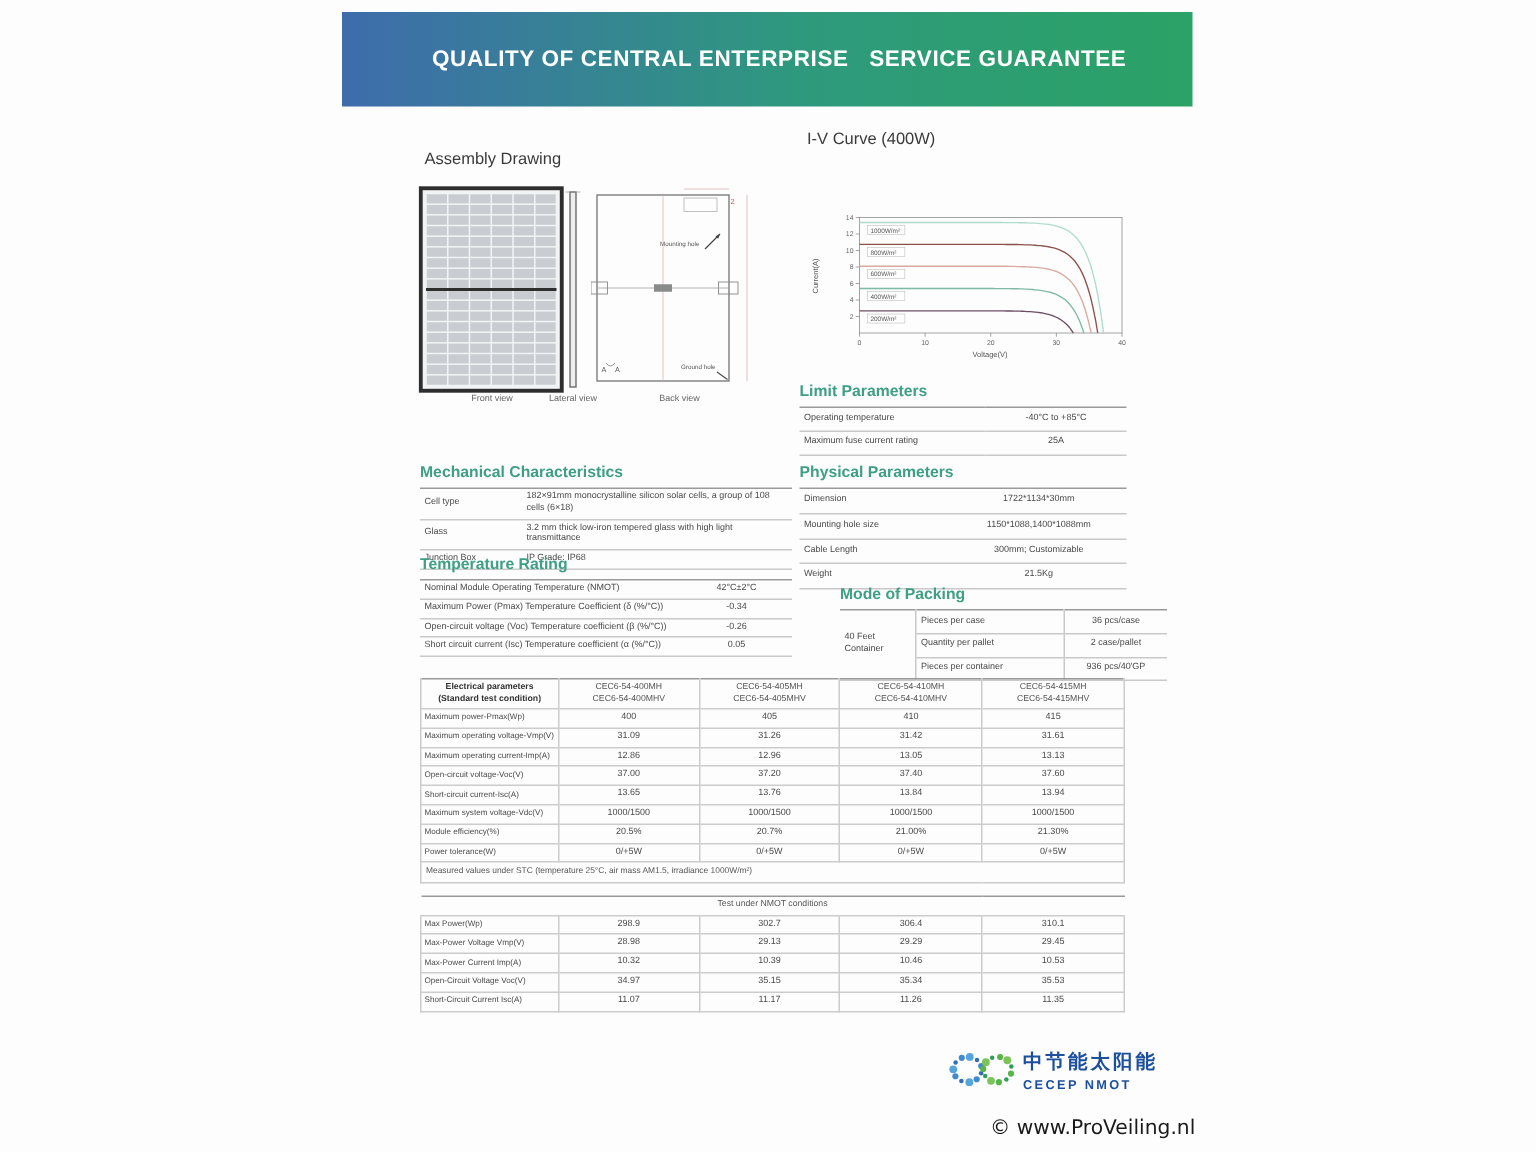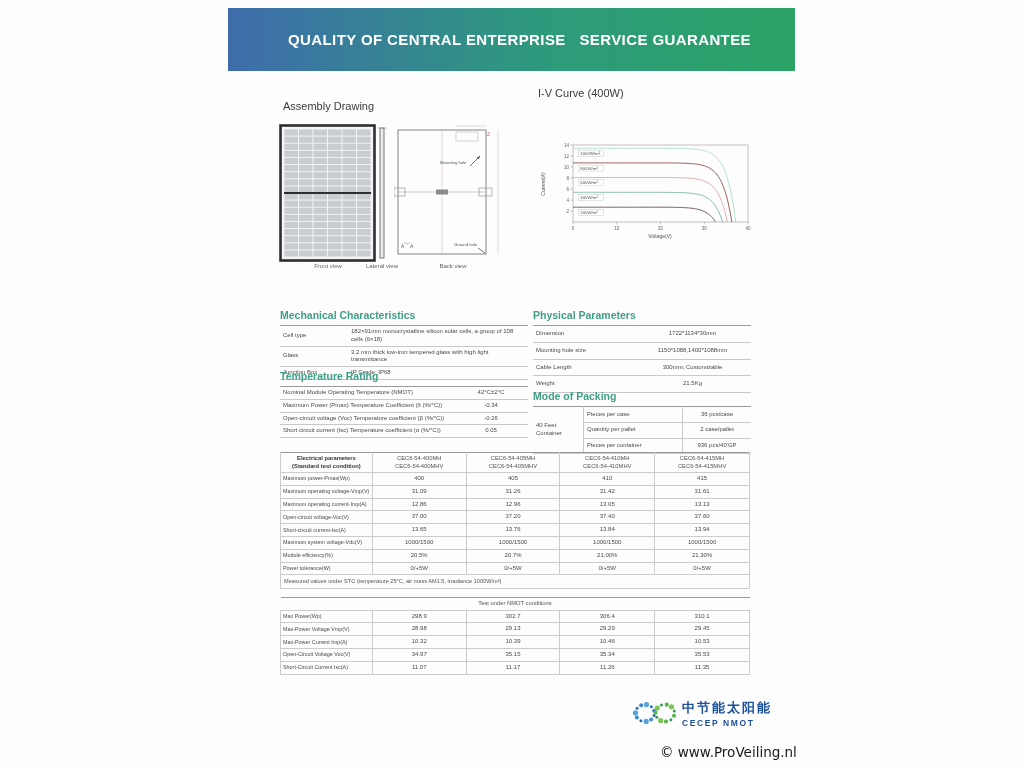--- a/index.html
+++ b/index.html
@@ -284,20 +284,35 @@
             <td class="val">-0.26</td>
           </tr>
           <tr>
             <td class="lbl">Short circuit current (Isc) Temperature coefficient (α (%/°C))</td>
             <td class="val">0.05</td>
           </tr>
         </tbody>
       </table>
   </div>
 
+  <div class="sec g limit" style="left:533px;top:255px;width:218px;">
+    <h3>Limit Parameters</h3>
+    <table>
+        <tbody>
+          <tr>
+            <td class="lbl">Operating temperature</td>
+            <td class="val">-40°C to +85°C</td>
+          </tr>
+          <tr>
+            <td class="lbl">Maximum fuse current rating</td>
+            <td class="val">25A</td>
+          </tr>
+        </tbody>
+      </table>
+  </div>
 
   <div class="sec g phys" style="left:533px;top:309px;width:218px;">
     <h3>Physical Parameters</h3>
     <table>
         <tbody>
           <tr>
             <td class="lbl">Dimension</td>
             <td class="val">1722*1134*30mm</td>
           </tr>
           <tr>
@@ -309,21 +324,21 @@
             <td class="val">300mm;  Customizable</td>
           </tr>
           <tr>
             <td class="lbl">Weight</td>
             <td class="val">21.5Kg</td>
           </tr>
         </tbody>
       </table>
   </div>
 
-  <div class="sec g pack" style="left:533px;top:390px;width:218px;">
+  <div class="sec g pack" style="left:560px;top:390px;width:218px;">
     <h3>Mode of Packing</h3>
     <table>
       <tbody>
           <tr>
             <td class="span-lbl" rowspan="3">40 Feet Container</td>
             <td class="lbl">Pieces per case</td>
             <td class="val">36 pcs/case</td>
           </tr>
           <tr>
             <td class="lbl">Quantity per pallet</td>

